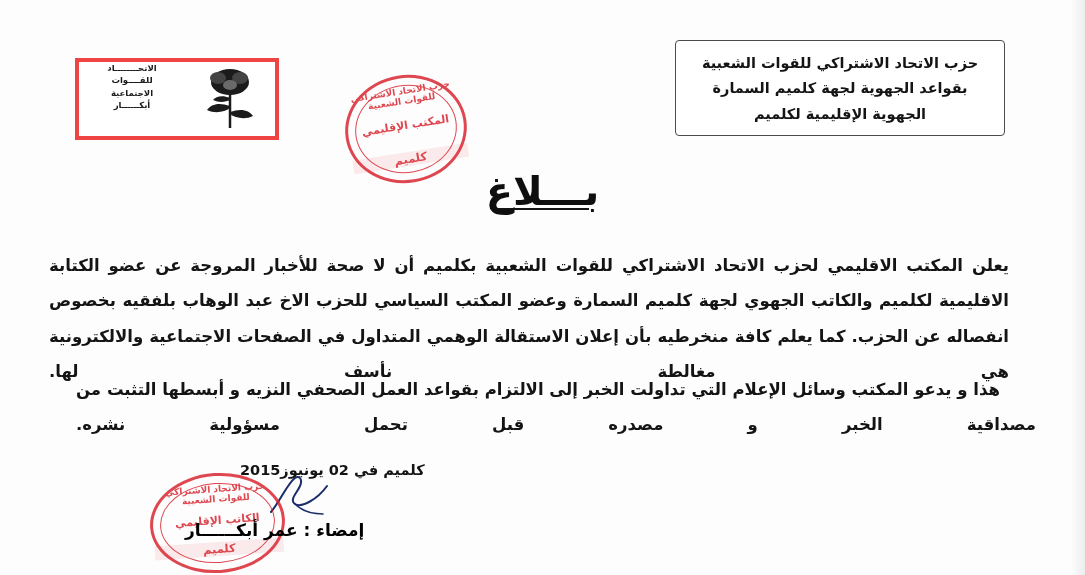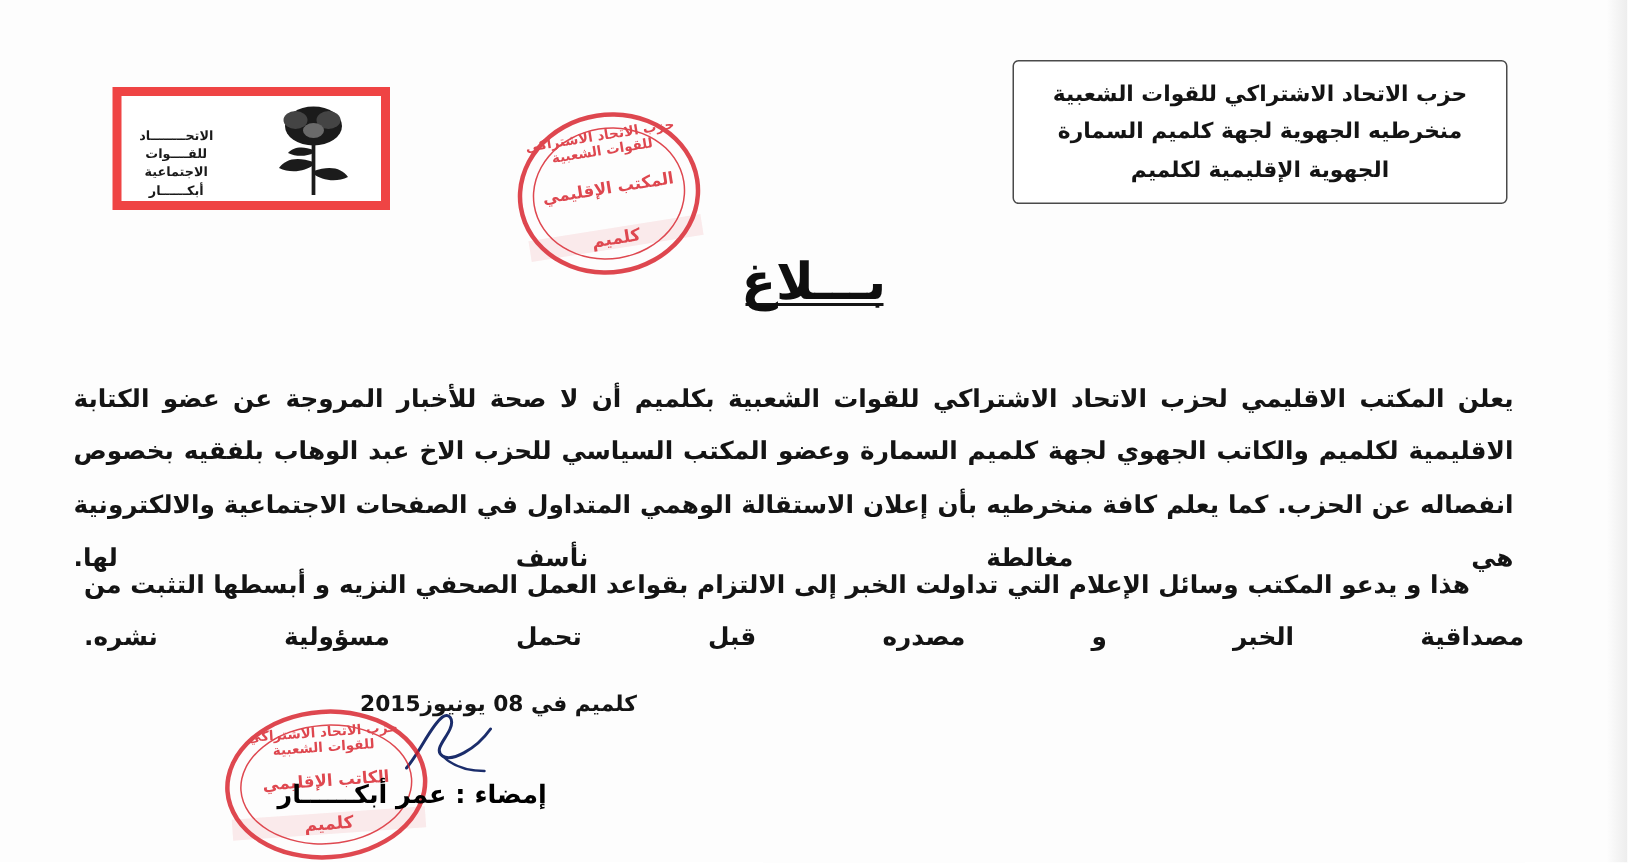--- a/index.html
+++ b/index.html
@@ -30,26 +30,26 @@
     left: 0;
     width: 1085px;
     height: 110px;
   }
 
   
   .logo-box {
     position: absolute;
     left: 75px;
     top: 28px;
-    width: 185px;
+    width: 204px;
     height: 82px;
-    border: 6px solid #ef4444;
+    border: 4px solid #ef4444;
     display: flex;
     flex-direction: row-reverse;
-    align-items: flex-end;
+    align-items: flex-start;
     box-sizing: border-box;
     background: #fff;
   }
   .logo-text {
     direction: rtl;
     text-align: center;
     font-family: "DejaVu Sans", sans-serif;
     font-size: 8.5px;
     line-height: 1.45;
     color: #1a1a1a;
@@ -153,21 +153,21 @@
   }
 
   
   .doc-title {
     position: absolute;
     top: 168px;
     left: 0;
     width: 1085px;
     text-align: center;
     direction: rtl;
-    font-size: 34px;
+    font-size: 40px;
     font-weight: bold;
     letter-spacing: 2px;
     color: #0f0f0f;
     font-family: "DejaVu Sans", sans-serif;
   }
   .doc-title .underline {
     display: block;
     width: 92px;
     height: 2px;
     background: #151515;
@@ -185,21 +185,21 @@
     font-weight: bold;
     font-family: "DejaVu Sans", sans-serif;
   }
   #para-1 {
     top: 248px;
     right: 76px;
     width: 960px;
   }
   #para-2 {
     top: 372px;
-    right: 69px;
+    right: 49px;
     width: 960px;
     text-indent: 36px;
   }
 
   .date-line {
     position: absolute;
     top: 462px;
     left: 240px;
     direction: rtl;
     font-size: 14.5px;
@@ -257,41 +257,41 @@
       <div class="logo-text">
         <div>الاتحــــــــاد</div>
         <div>للقــــوات</div>
         <div>الاجتماعية</div>
         <div>أبكــــــار</div>
       </div>
     </div>
 
     <div class="title-box">
       <div class="title-line">حزب الاتحاد الاشتراكي للقوات الشعبية</div>
-      <div class="title-line">منخرطيه الجهوية لجهة كلميم السمارة</div>
+      <div class="title-line">بقواعد الجهوية لجهة كلميم السمارة</div>
       <div class="title-line">الجهوية الإقليمية لكلميم</div>
     </div>
 
     <div class="stamp" id="stamp-header">
       <div class="inner-ring"></div>
       <div class="arc-text">حزب الاتحاد الاشتراكي للقوات الشعبية</div>
       <div class="mid-text">المكتب الإقليمي</div>
       <div class="bottom-text">كلميم</div>
     </div>
   </div>
 
   <div class="doc-title">
     <span>بـــلاغ</span>
     <span class="underline"></span>
   </div>
 
   <div class="body-block" id="para-1">يعلن المكتب الاقليمي لحزب الاتحاد الاشتراكي للقوات الشعبية بكلميم  أن لا صحة للأخبار المروجة عن عضو الكتابة الاقليمية لكلميم والكاتب الجهوي لجهة كلميم السمارة وعضو المكتب السياسي للحزب الاخ عبد الوهاب بلفقيه بخصوص انفصاله عن الحزب. كما يعلم كافة منخرطيه بأن إعلان الاستقالة الوهمي المتداول في الصفحات الاجتماعية والالكترونية هي مغالطة نأسف لها.</div>
   <div class="body-block" id="para-2">هذا و يدعو المكتب وسائل الإعلام التي تداولت الخبر إلى الالتزام بقواعد العمل الصحفي النزيه و أبسطها التثبت من مصداقية الخبر و مصدره قبل تحمل مسؤولية نشره.</div>
 
-  <div class="date-line">كلميم في 08 يونيوز2015</div>
+  <div class="date-line">كلميم في 02 يونيوز2015</div>
 
   <div class="handwriting">
     <svg viewBox="0 0 70 55" width="70" height="55" aria-hidden="true">
       <path d="M6 42 C16 30 22 14 30 8 C34 5 38 9 35 16 C32 23 24 30 30 34 C36 38 52 30 62 16" stroke="#1b2d6b" stroke-width="2" fill="none" stroke-linecap="round"></path>
       <path d="M30 34 C36 40 46 44 58 44" stroke="#1b2d6b" stroke-width="1.6" fill="none" stroke-linecap="round"></path>
     </svg>
   </div>
 
   <div class="stamp" id="stamp-signature">
     <div class="inner-ring"></div>

